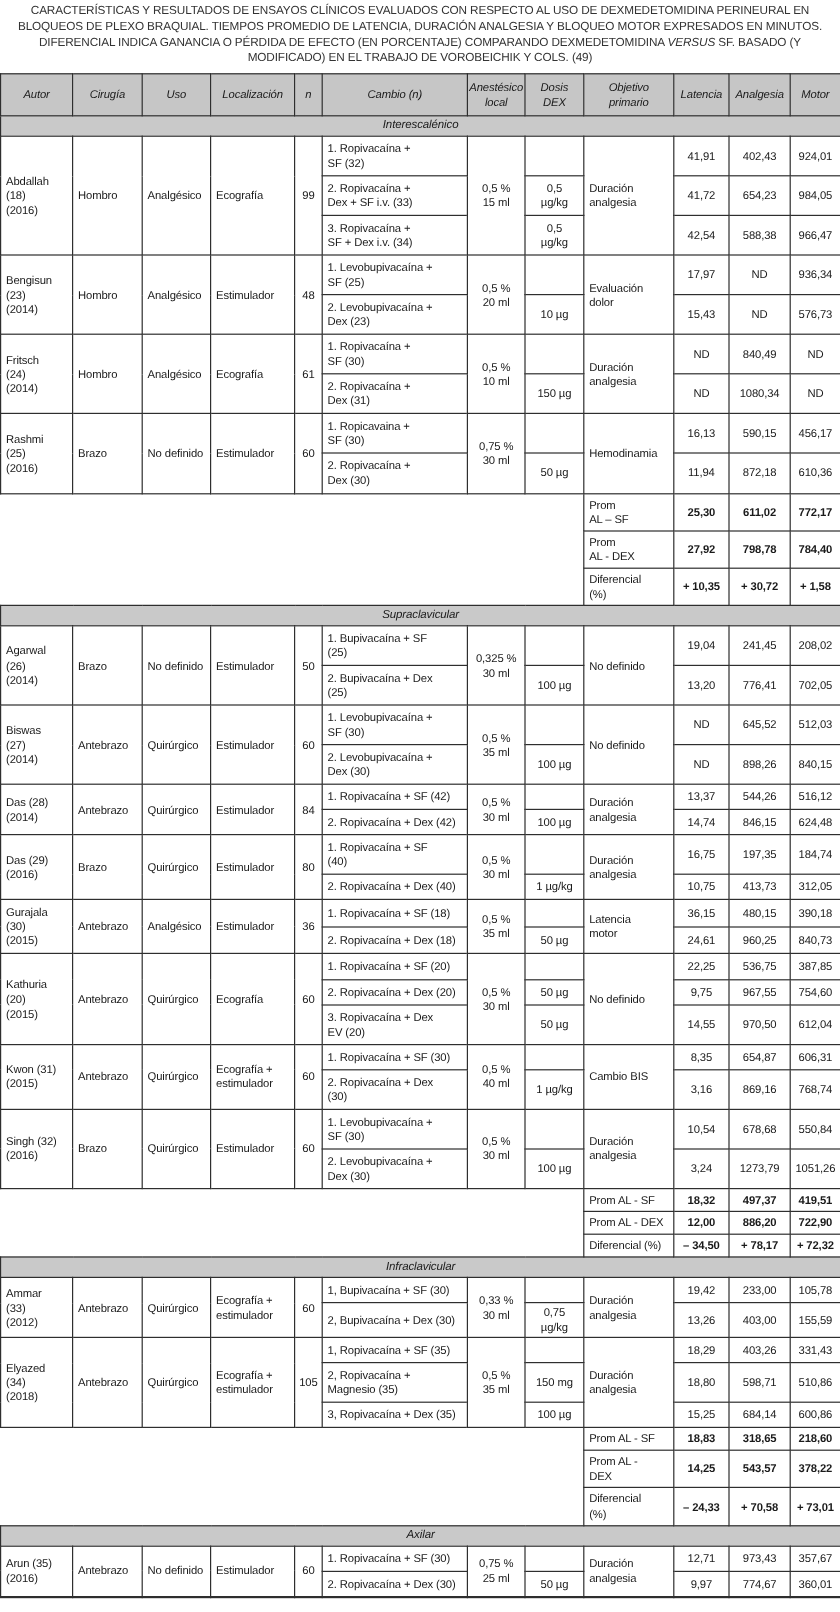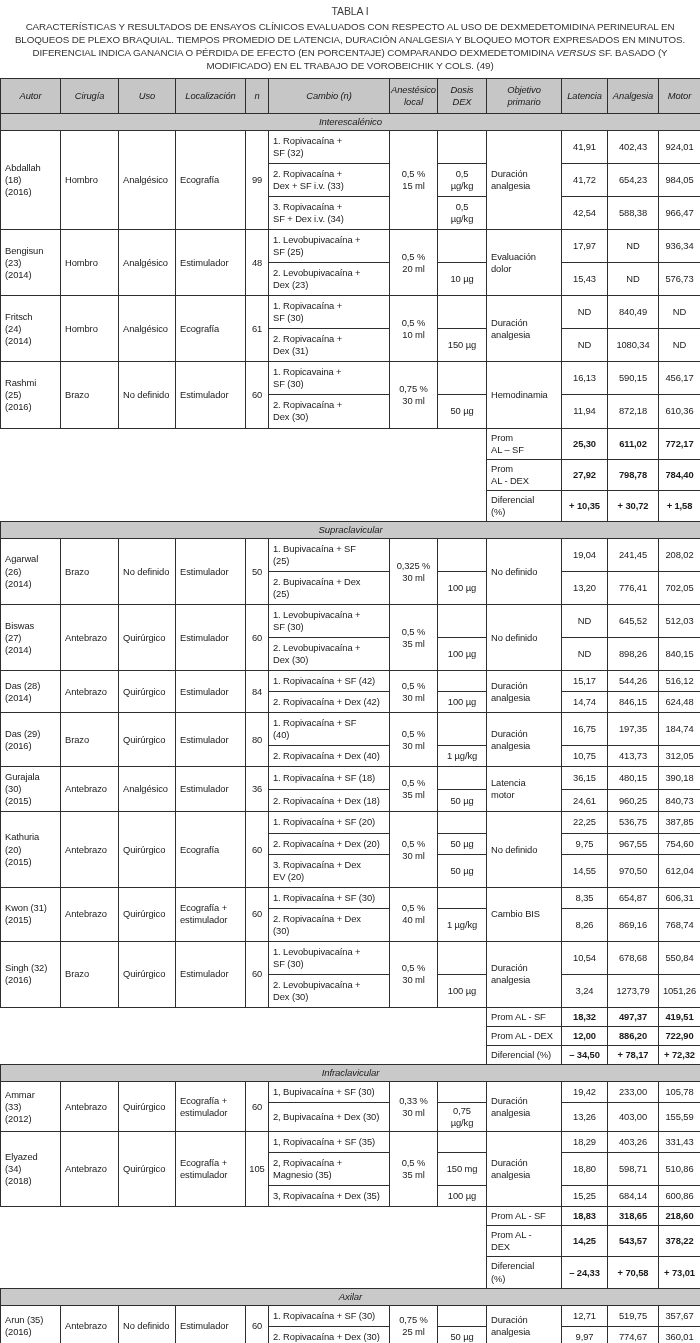--- a/index.html
+++ b/index.html
@@ -17,21 +17,20 @@
   td.grp{padding:4px 4px;}
   td.num{text-align:center;padding:4px 1px;}
   td.blank{border:none;}
   td.tlabel{font-weight:400;text-align:left;white-space:pre-line;padding:3px 4px;}
   td.tval{font-weight:700;text-align:center;margin-top:16px;}
 </style>
 </head>
 <body>
 
 <div class="page">
-  <div class="title">TABLA I</div>
   <div class="caption"><span>CARACTERÍSTICAS Y RESULTADOS DE ENSAYOS CLÍNICOS EVALUADOS CON RESPECTO AL USO DE DEXMEDETOMIDINA PERINEURAL EN BLOQUEOS DE PLEXO BRAQUIAL. TIEMPOS PROMEDIO DE LATENCIA, DURACIÓN ANALGESIA Y BLOQUEO MOTOR EXPRESADOS EN MINUTOS. DIFERENCIAL INDICA GANANCIA O PÉRDIDA DE EFECTO (EN PORCENTAJE) COMPARANDO DEXMEDETOMIDINA </span><i>VERSUS</i><span> SF. BASADO (Y MODIFICADO) EN EL TRABAJO DE VOROBEICHIK Y COLS. (49)</span></div>
 
   <table>
     <colgroup>
       <col style="width:60px">
         <col style="width:58px">
         <col style="width:57px">
         <col style="width:70px">
       <col style="width:23px">
         <col style="width:121px">
@@ -267,21 +266,21 @@
           <td class="left grp" rowspan="2">Antebrazo</td>
           <td class="left grp" rowspan="2">Quirúrgico</td>
           <td class="left pre grp" rowspan="2">Estimulador</td>
           <td class="center" rowspan="2">84</td>
           <td class="left pre grp">1. Ropivacaína + SF (42)</td>
           <td class="center pre" rowspan="2">0,5 %
 30 ml</td>
           <td class="center pre"></td>
           <td class="left pre grp" rowspan="2">Duración
 analgesia</td>
-          <td class="num">15,17</td>
+          <td class="num">13,37</td>
           <td class="num">544,26</td>
           <td class="num">516,12</td>
         </tr>
         <tr>
           <td class="left pre grp">2. Ropivacaína + Dex (42)</td>
           <td class="center pre">100 µg</td>
           <td class="num">14,74</td>
           <td class="num">846,15</td>
           <td class="num">624,48</td>
         </tr>
@@ -381,21 +380,21 @@
           <td class="center pre"></td>
           <td class="left pre grp" rowspan="2">Cambio BIS</td>
           <td class="num">8,35</td>
           <td class="num">654,87</td>
           <td class="num">606,31</td>
         </tr>
         <tr>
           <td class="left pre grp">2. Ropivacaína + Dex
 (30)</td>
           <td class="center pre">1 µg/kg</td>
-          <td class="num">8,26</td>
+          <td class="num">3,16</td>
           <td class="num">869,16</td>
           <td class="num">768,74</td>
         </tr>
         <tr>
           <td class="left pre grp" rowspan="2">Singh (32)
 (2016)</td>
           <td class="left grp" rowspan="2">Brazo</td>
           <td class="left grp" rowspan="2">Quirúrgico</td>
           <td class="left pre grp" rowspan="2">Estimulador</td>
           <td class="center" rowspan="2">60</td>
@@ -536,21 +535,21 @@
           <td class="left grp" rowspan="2">No definido</td>
           <td class="left pre grp" rowspan="2">Estimulador</td>
           <td class="center" rowspan="2">60</td>
           <td class="left pre grp">1. Ropivacaína + SF (30)</td>
           <td class="center pre" rowspan="2">0,75 %
 25 ml</td>
           <td class="center pre"></td>
           <td class="left pre grp" rowspan="2">Duración
 analgesia</td>
           <td class="num">12,71</td>
-          <td class="num">519,75</td>
+          <td class="num">973,43</td>
           <td class="num">357,67</td>
         </tr>
         <tr>
           <td class="left pre grp">2. Ropivacaína + Dex (30)</td>
           <td class="center pre">50 µg</td>
           <td class="num">9,97</td>
           <td class="num">774,67</td>
           <td class="num">360,01</td>
         </tr>
       </tbody>

